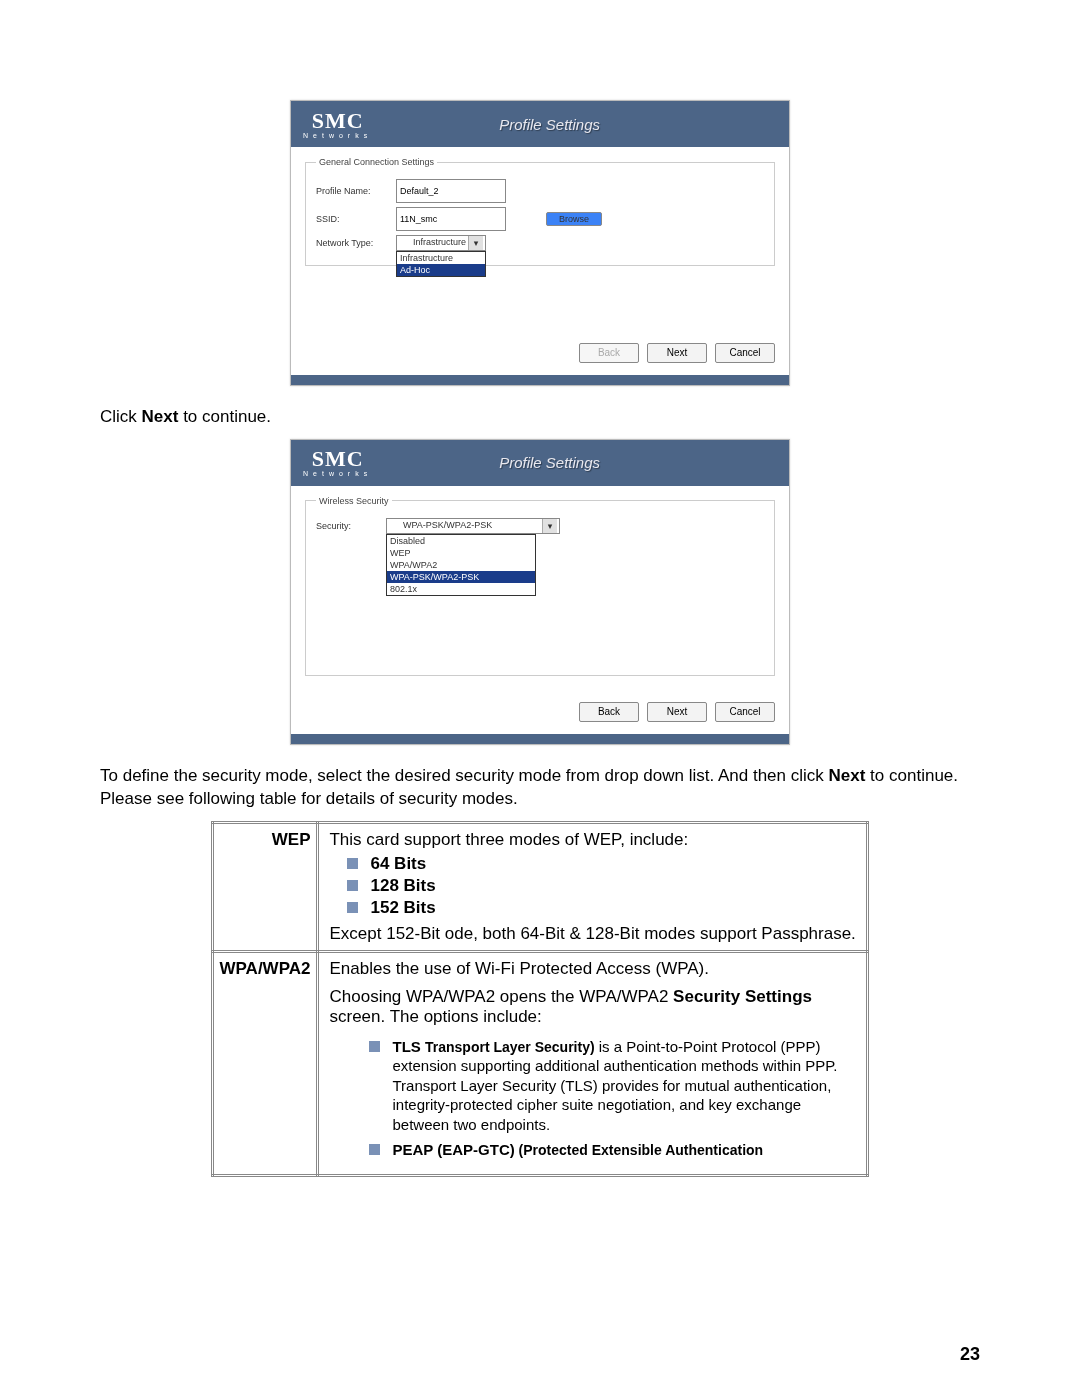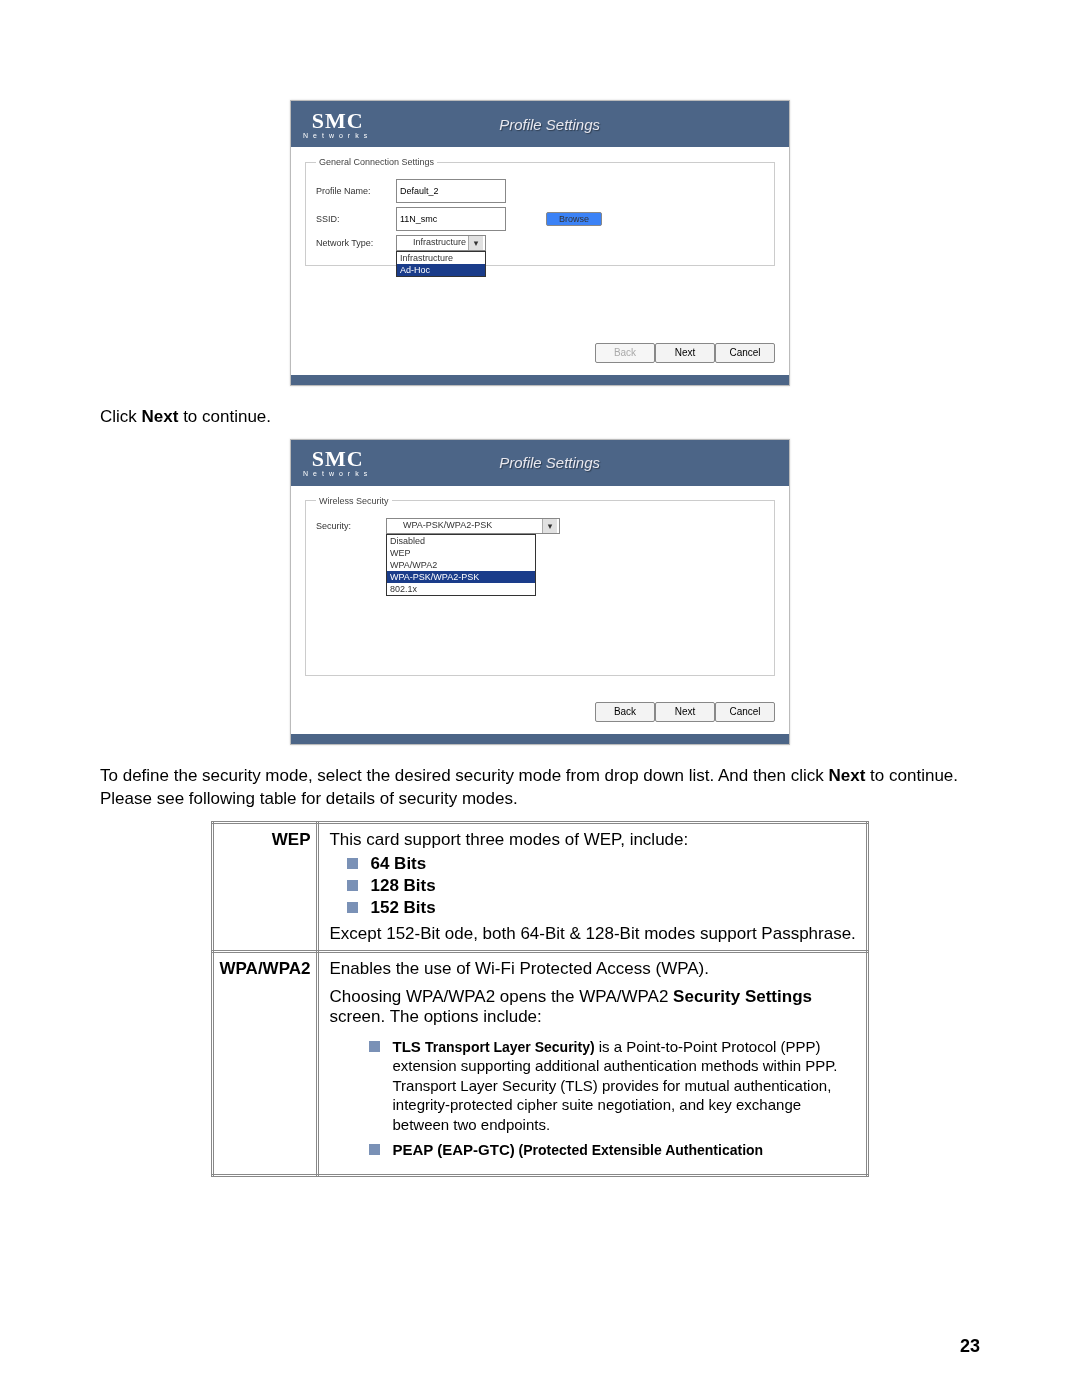--- a/index.html
+++ b/index.html
@@ -116,20 +116,21 @@
     background: #fff;
     font-size: 9px;
     z-index: 5;
     width: 100%;
   }
   .dropdown-list div { padding: 1px 3px; white-space: nowrap; }
   .dropdown-list .hl { background: #1a3c8a; color: #fff; }
   .btnbar {
     display: flex;
     justify-content: flex-end;
+    gap: 8px;
     padding: 6px 14px 12px 14px;
   }
   .btn {
     border: 1px solid #888;
     background: #f3f3f3;
     font-size: 10px;
     width: 60px;
     height: 20px;
     text-align: center;
     line-height: 18px;
@@ -198,21 +199,21 @@
   }
   ul.sub li::before {
     content: "";
     flex: 0 0 11px;
     width: 11px; height: 11px;
     background: #7a91b6;
     margin: 4px 12px 0 40px;
   }
   .page-num {
     position: absolute;
-    bottom: 40px;
+    bottom: 32px;
     right: 100px;
     font-weight: bold;
     font-size: 18px;
   }
 </style>
 </head>
 <body>
 
 <div class="dialog">
   <div class="dialog-head">

